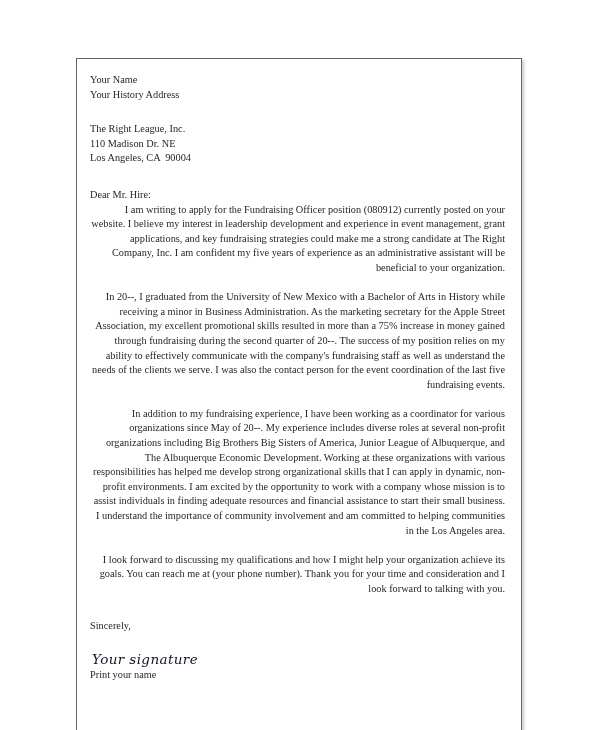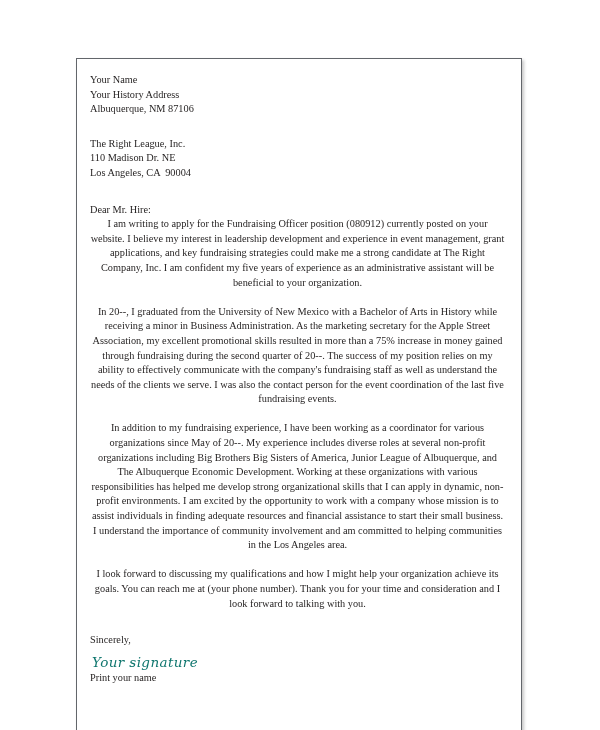--- a/index.html
+++ b/index.html
@@ -54,58 +54,57 @@
   .recipient-block {
     margin-top: 20px;
   }
 
   .salutation {
     margin-top: 22px;
   }
 
   .body-paragraph {
     margin-top: 14.6px;
-    text-align: center;
+    text-align: right;
   }
 
   .body-paragraph.first-para {
     margin-top: 0;
   }
 
   .closing-block {
     margin-top: 22px;
   }
 
   .signature-script {
     font-family: "DejaVu Serif", serif;
     font-style: italic;
     font-size: 13.5px;
     line-height: 16px;
     letter-spacing: 0.4px;
-    color: #0f766e;
-    margin: 6px 0 0 2px;
+    color: #0f172a;
+    margin: 18px 0 0 2px;
     white-space: pre;
   }
 
   .print-name {
     margin-top: 1px;
   }
 </style>
 </head>
 <body>
 
 <div class="page-canvas">
 
   <div class="letter-sheet">
     <div class="letter-body">
 
       <div class="sender-block">
         <div class="line">Your Name</div>
         <div class="line">Your History Address</div>
-        <div class="line">Albuquerque, NM 87106</div>
       </div>
 
 
       <div class="recipient-block">
         <div class="line">The Right League, Inc.</div>
         <div class="line">110 Madison Dr. NE</div>
         <div class="line">Los Angeles, CA  90004</div>
       </div>
 
       <div class="salutation">Dear Mr. Hire:</div>

